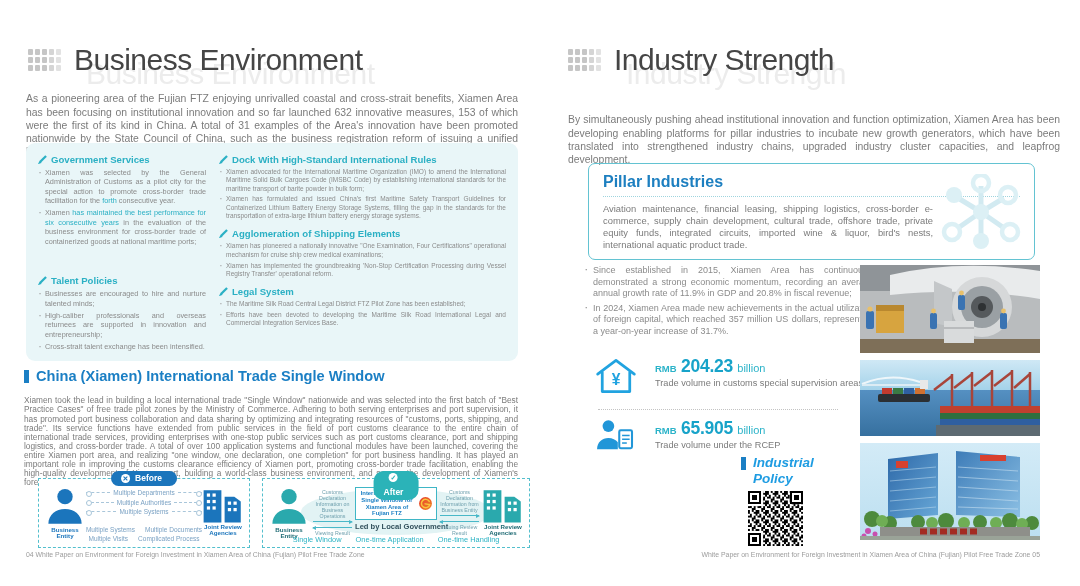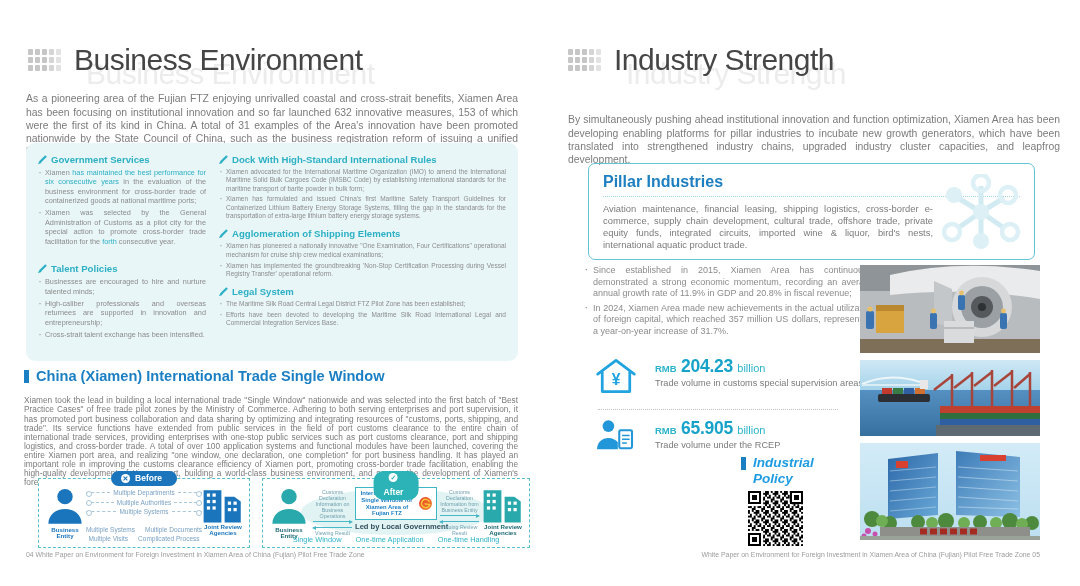--- a/index.html
+++ b/index.html
@@ -28,21 +28,21 @@
   .panel-col-left{width:168px;flex:none;}
   .panel-col-right{flex:1;}
   .sec-title{display:flex;align-items:center;gap:4px;color:#2bb0c4;font-weight:bold;font-size:9.6px;margin:1px 0 3px 0;}
   .pen-icon{width:9px;height:9px;flex:none;}
   .pen-icon svg{width:9px;height:9px;display:block;fill:#2bb0c4;}
   .bullet{position:relative;padding-left:7px;text-align:justify;color:#8b8b8b;margin-bottom:2.5px;}
   .bullet::before{content:"·";position:absolute;left:1px;top:0;font-weight:bold;color:#9a9a9a;}
   .panel-col-left .bullet{font-size:7.3px;line-height:1.3;}
   .panel-col-right .bullet{font-size:6.5px;line-height:1.28;}
   .hl{color:#2bb0c4;}
-  .sec-gap{margin-top:17px;}
+  .sec-gap{margin-top:29px;}
   .sec-gap-sm{margin-top:8px;}
 
   
   .sw-heading{position:absolute;top:368px;left:2px;display:flex;align-items:center;gap:7px;}
   .blue-bar{width:5px;height:13px;background:#1b7fc4;flex:none;}
   .sw-heading-text{color:#1b7fc4;font-weight:bold;font-size:14.6px;white-space:nowrap;}
   .sw-body{position:absolute;top:388px;left:2px;width:494px;font-size:8.3px;line-height:1.1;text-align:justify;color:#7b7b7b;}
 
   
   .diagram-row{position:absolute;top:478px;left:16px;width:492px;height:70px;display:flex;gap:12px;}
@@ -163,22 +163,22 @@
     <div class="panel-col-left">
       <div class="sec-title">
         <span class="pen-icon">
             <svg viewBox="0 0 12 12">
               <path d="M0 12 L2.2 7.6 L9.7 0.2 L11.8 2.3 L4.4 9.8 Z"></path>
               <path d="M0 12 L4.6 10.6 L3.4 8 Z"></path>
             </svg>
           </span>
         <span>Government Services</span>
       </div>
+      <div class="bullet"><span>Xiamen was selected by the General Administration of Customs as a pilot city for the special action to promote cross-border trade facilitation for the </span><span class="hl">forth</span><span> consecutive year.</span></div>
       <div class="bullet"><span>Xiamen </span><span class="hl">has maintained the best performance for six consecutive years</span><span> in the evaluation of the business environment for cross-border trade of containerized goods at national maritime ports;</span></div>
-      <div class="bullet"><span>Xiamen was selected by the General Administration of Customs as a pilot city for the special action to promote cross-border trade facilitation for the </span><span class="hl">forth</span><span> consecutive year.</span></div>
 
       <div class="sec-title sec-gap">
         <span class="pen-icon">
             <svg viewBox="0 0 12 12">
               <path d="M0 12 L2.2 7.6 L9.7 0.2 L11.8 2.3 L4.4 9.8 Z"></path>
               <path d="M0 12 L4.6 10.6 L3.4 8 Z"></path>
             </svg>
           </span>
         <span>Talent Policies</span>
       </div>

